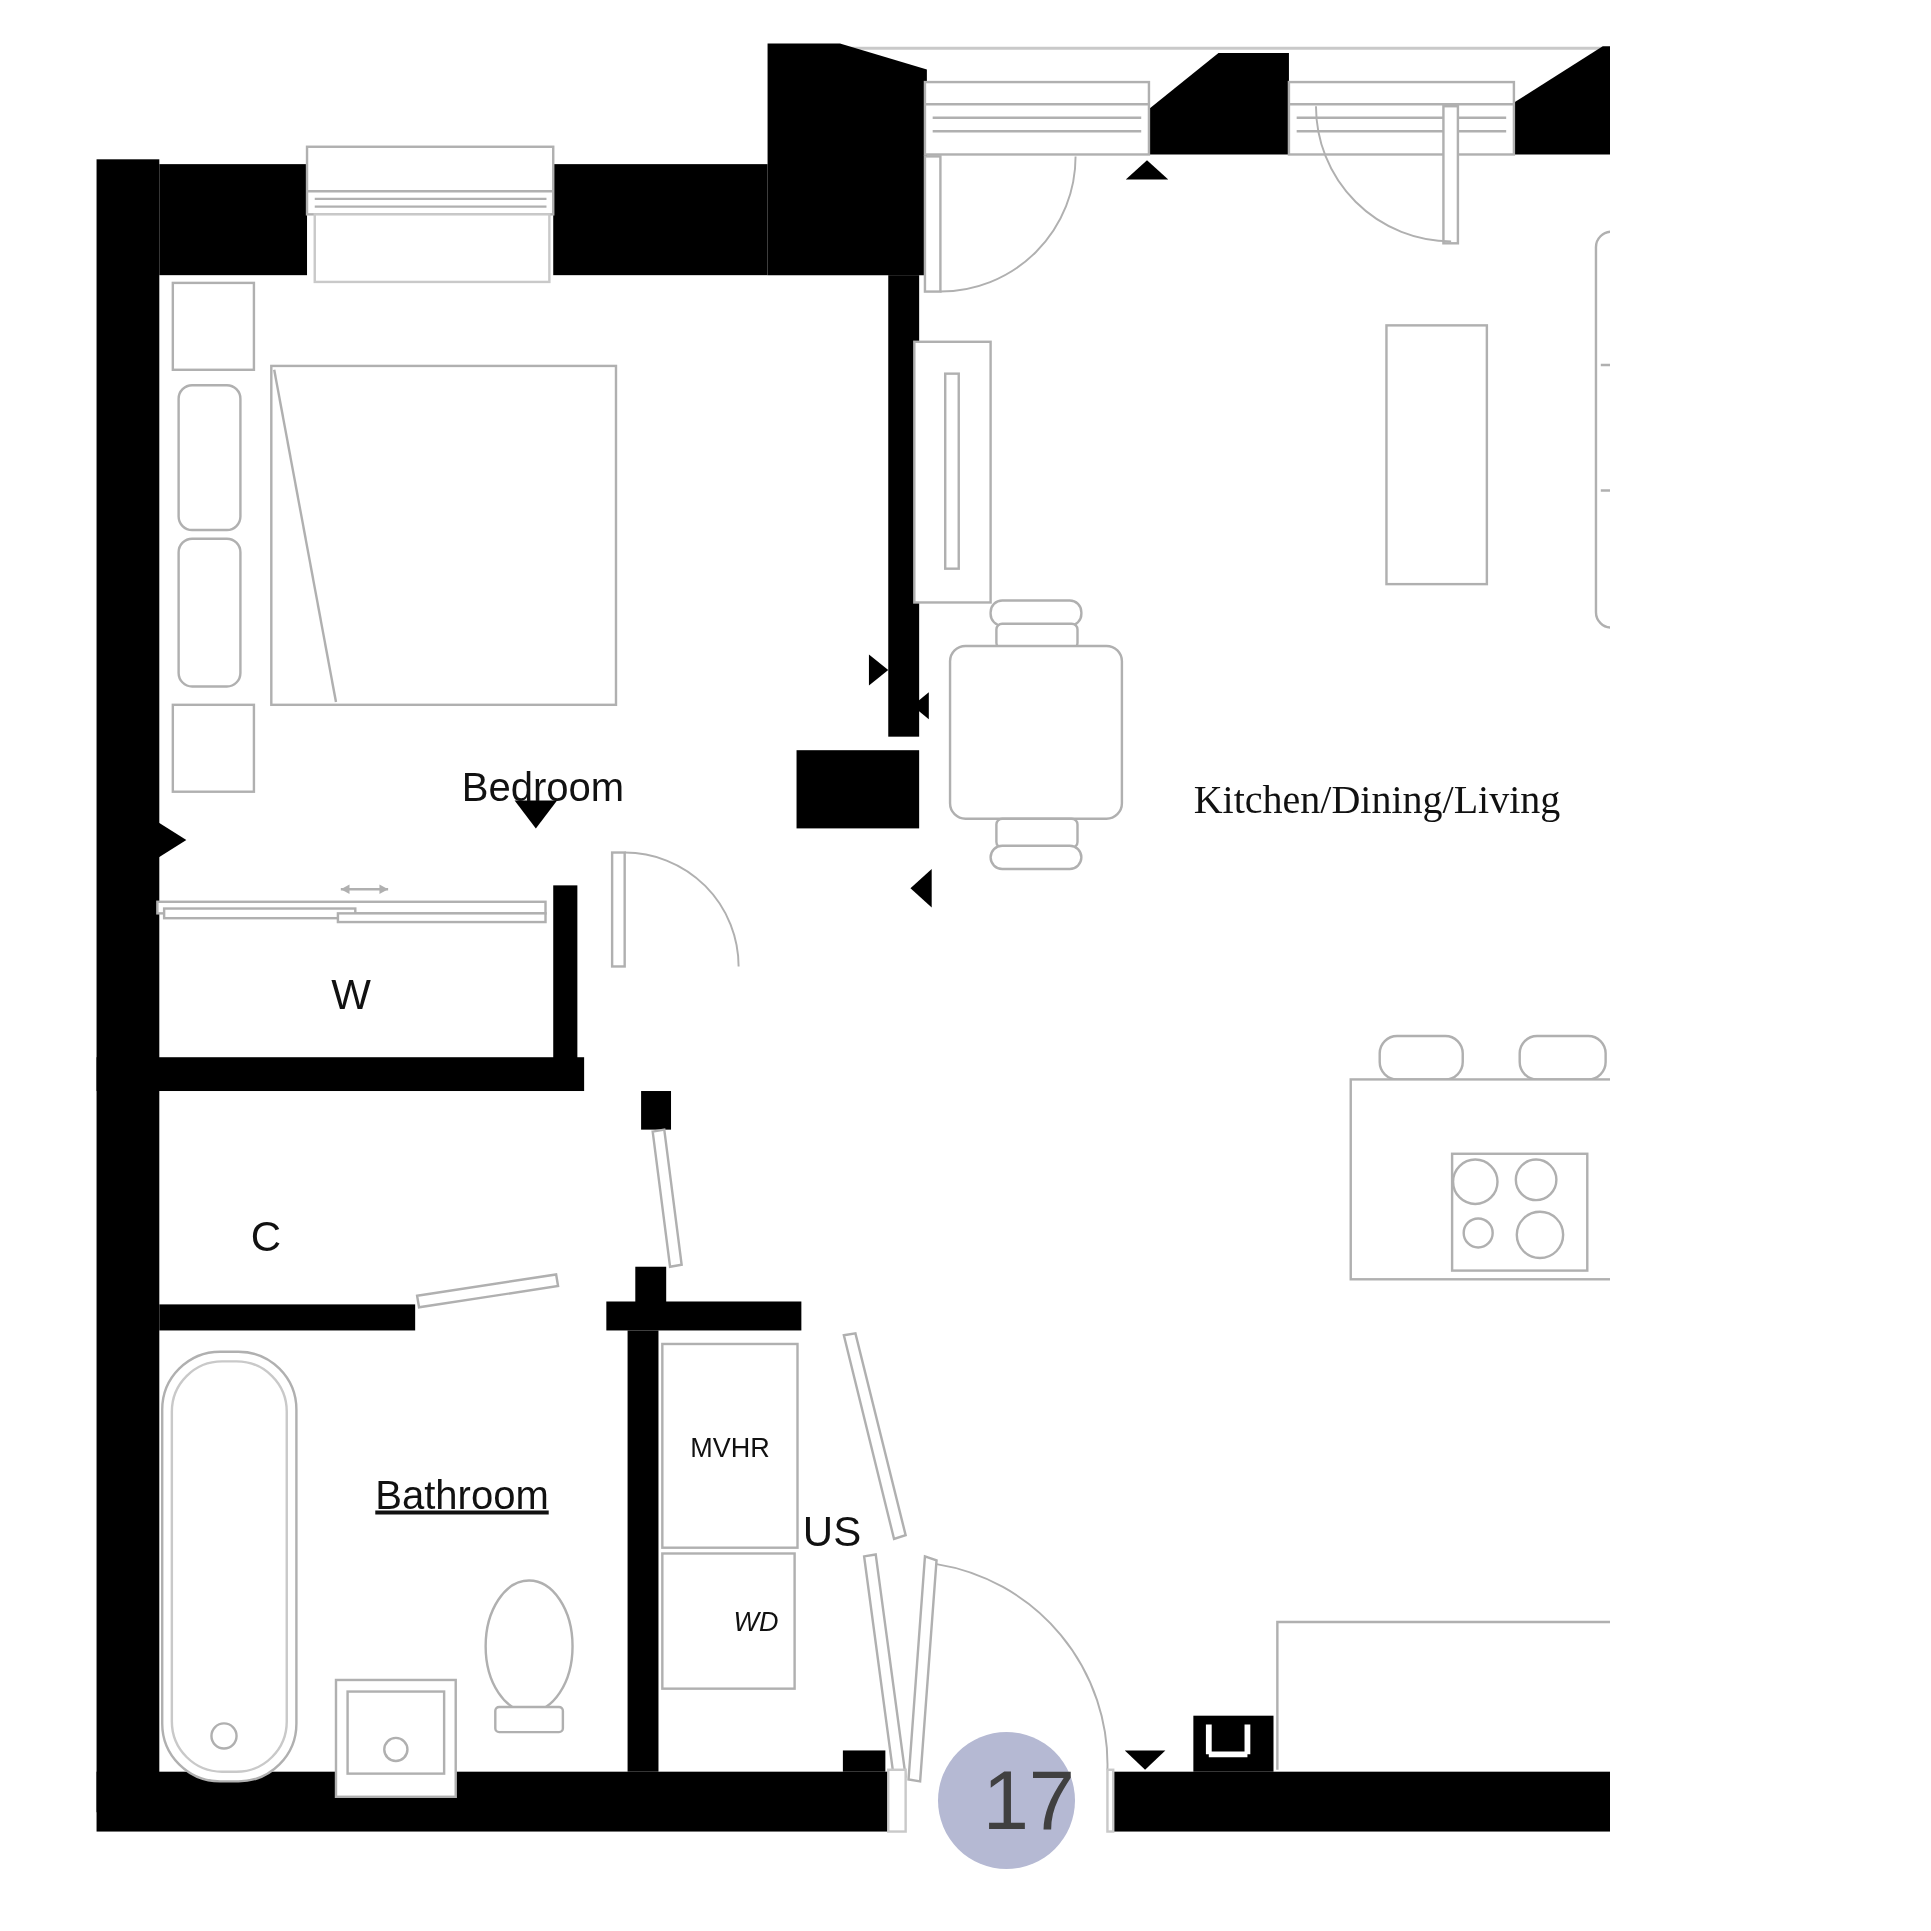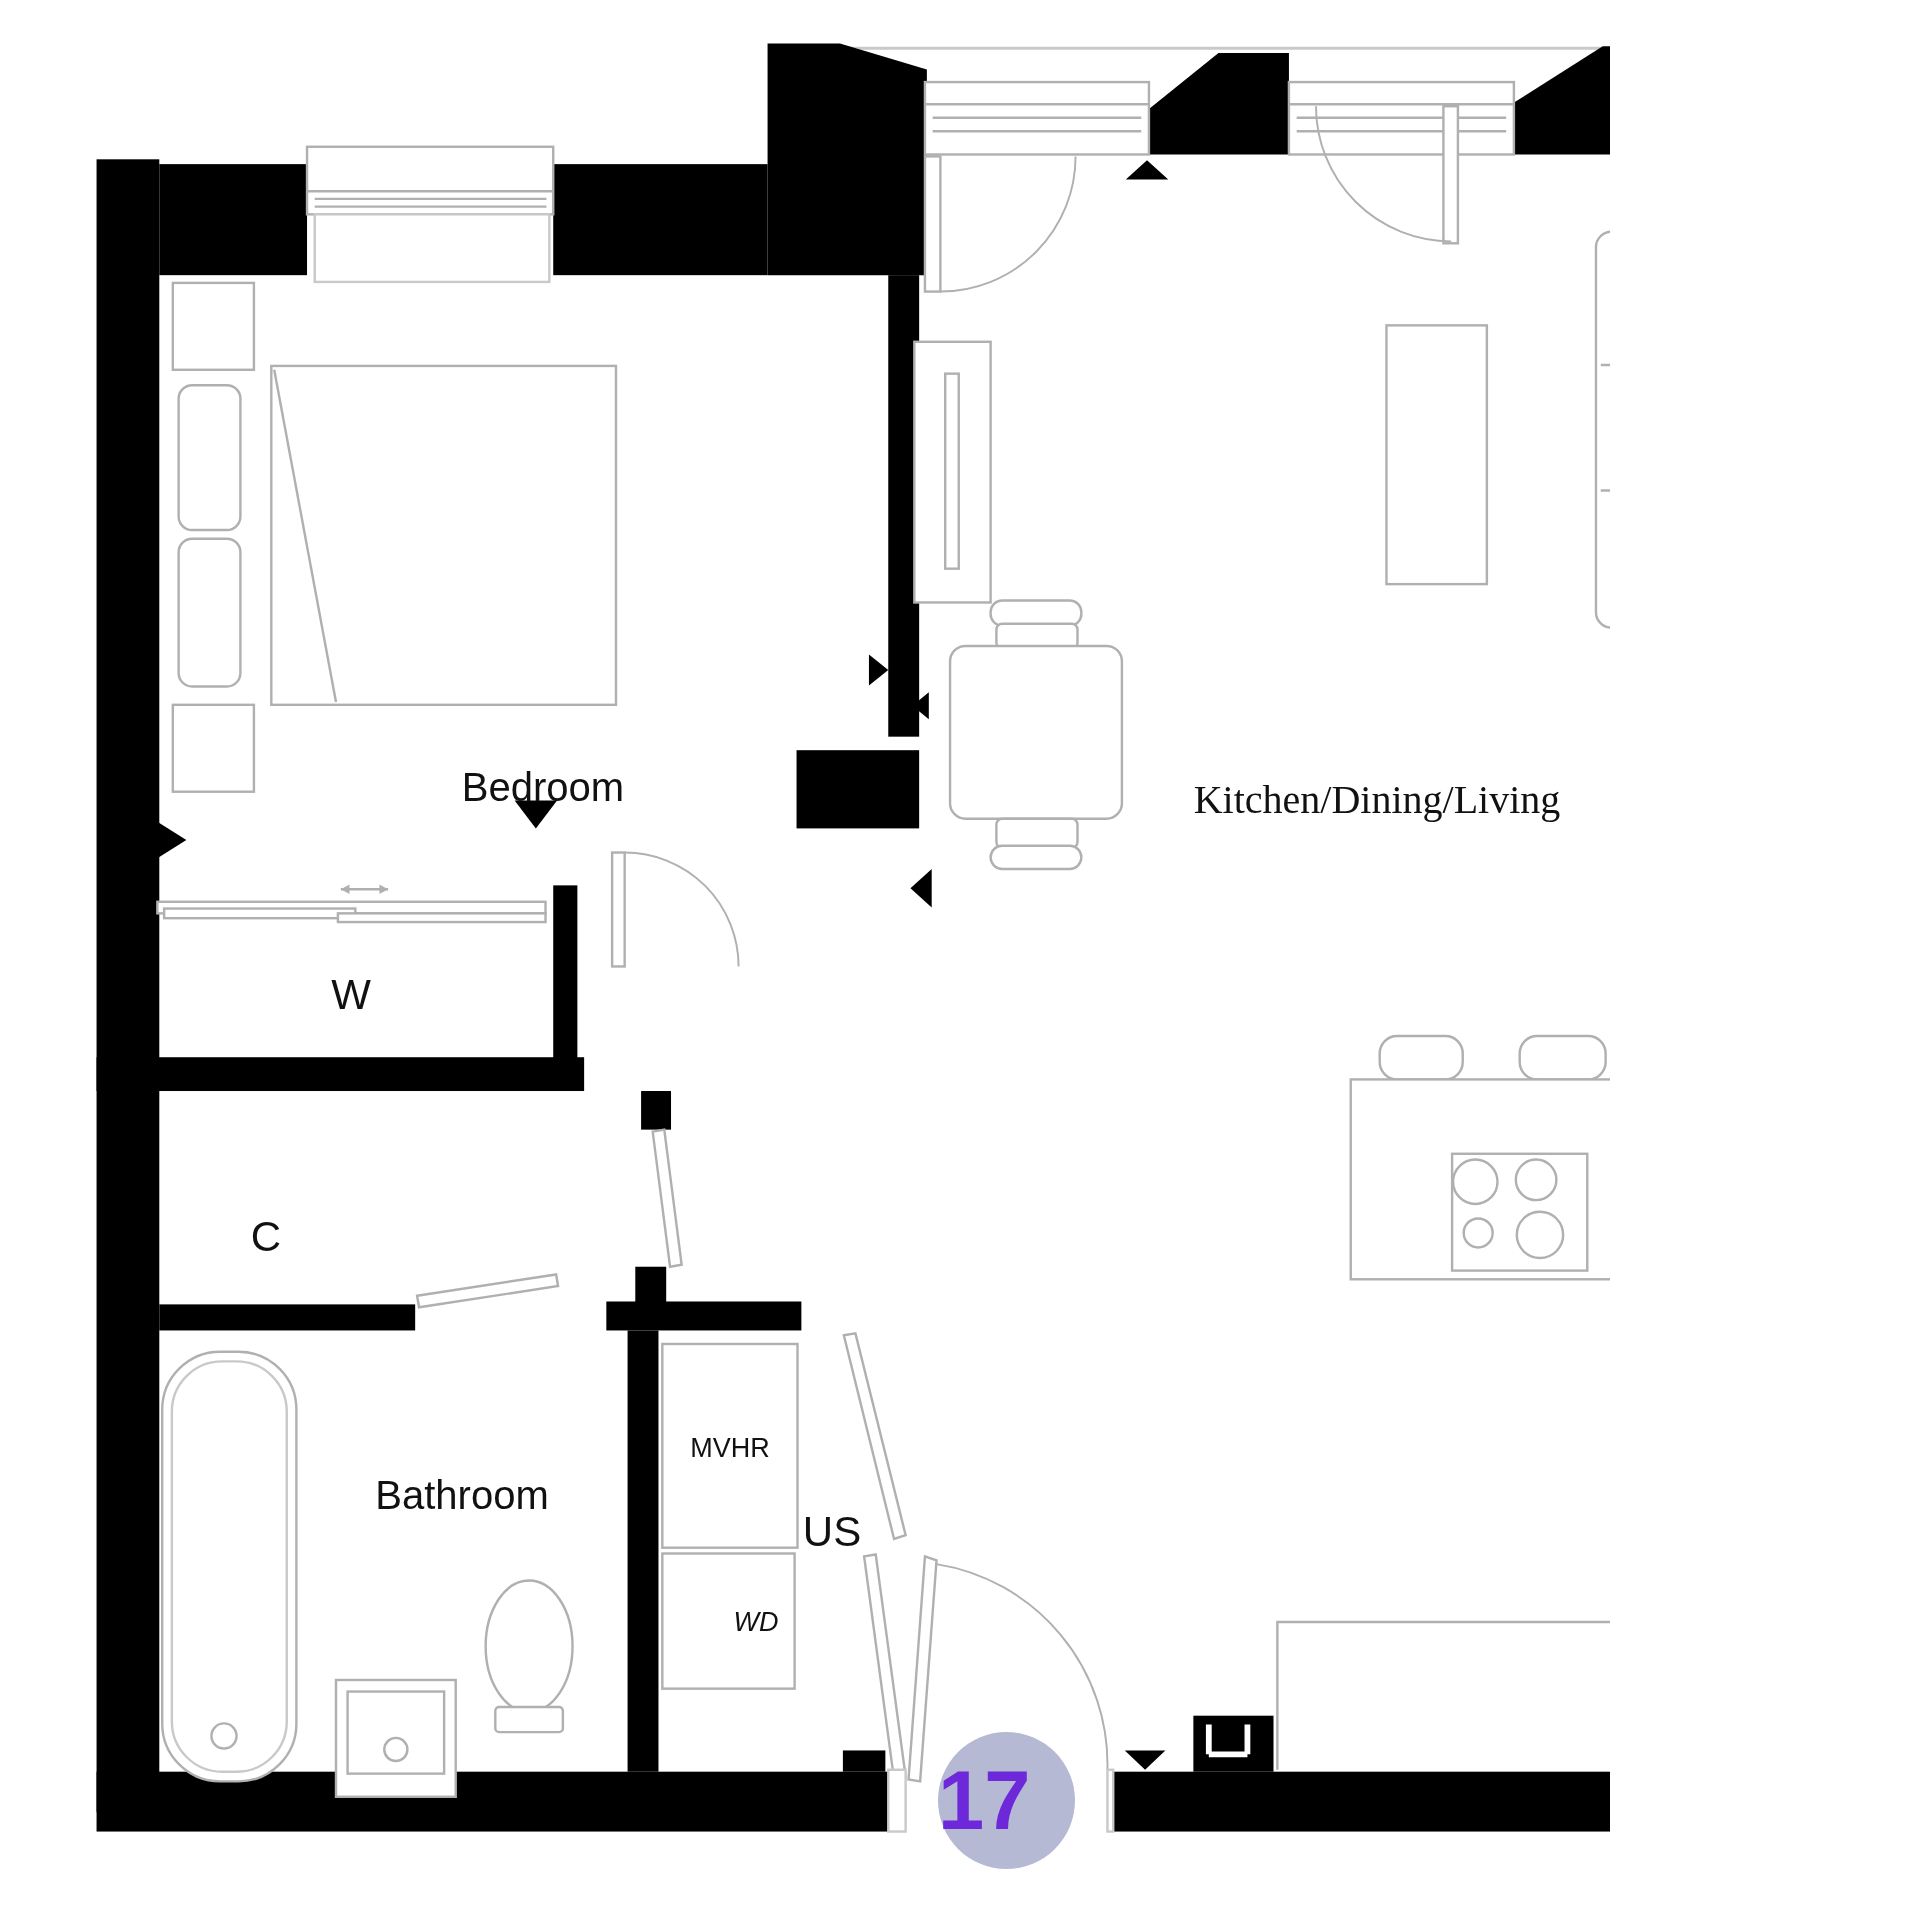--- a/index.html
+++ b/index.html
@@ -5,22 +5,22 @@
   html,body{margin:0;padding:0;background:#fff;}
   .plan{position:relative;width:1610px;height:1931px;background:#fff;overflow:hidden;
         font-family:"Liberation Sans",sans-serif;}
   .plan svg{position:absolute;left:0;top:0;}
   .lbl{position:absolute;transform:translate(-50%,-50%);color:#111;white-space:nowrap;
        font-family:"Liberation Sans",sans-serif;}
   .lbl-room{font-size:40px;}
   .lbl-big{font-size:42px;}
   .lbl-small{font-size:27px;}
   .badge{position:absolute;width:137px;height:137px;border-radius:50%;
-         display:flex;align-items:center;justify-content:flex-start;
-         font-size:83px;font-weight:bold;color:#6d28d9;
+         display:flex;align-items:center;justify-content:flex-end;
+         font-size:83px;font-weight:normal;color:#404040;
          font-family:"Liberation Sans",sans-serif;}
 </style>
 </head>
 <body>
 
 <div class="plan">
 <svg width="1931" height="1931" viewBox="0 0 2000 2000">
 
   <g stroke="#c9c9c9" stroke-width="3">
     <line x1="870" y1="50" x2="1660" y2="50"></line>
@@ -204,21 +204,21 @@
     <polygon points="900,678 900,710 920,694"></polygon>
     <polygon points="962,717 962,745 945,731"></polygon>
     <polygon points="965,900 965,940 943,920"></polygon>
   </g>
 </svg>
 
   <div class="lbl lbl-room" style="left:543px;top:787px;">Bedroom</div>
   <div class="lbl lbl-room" style="left:1377px;top:799px;font-family:Liberation Serif, serif;">Kitchen/Dining/Living</div>
   <div class="lbl lbl-big" style="left:351px;top:995px;">W</div>
   <div class="lbl lbl-big" style="left:266px;top:1237px;">C</div>
-  <div class="lbl lbl-room" style="left:462px;top:1495px;">Bathroom</div>
+  <div class="lbl lbl-room" style="left:462px;top:1495px;text-decoration:underline;">Bathroom</div>
   <div class="lbl lbl-small" style="left:730px;top:1448px;">MVHR</div>
   <div class="lbl lbl-small" style="left:756px;top:1622px;font-style:italic;">WD</div>
   <div class="lbl lbl-big" style="left:832px;top:1532px;">US</div>
 
   <div class="badge" style="left:938px;top:1732px;background:#b5b9d3;">
     <span>17</span>
   </div>
 </div>
 
 

